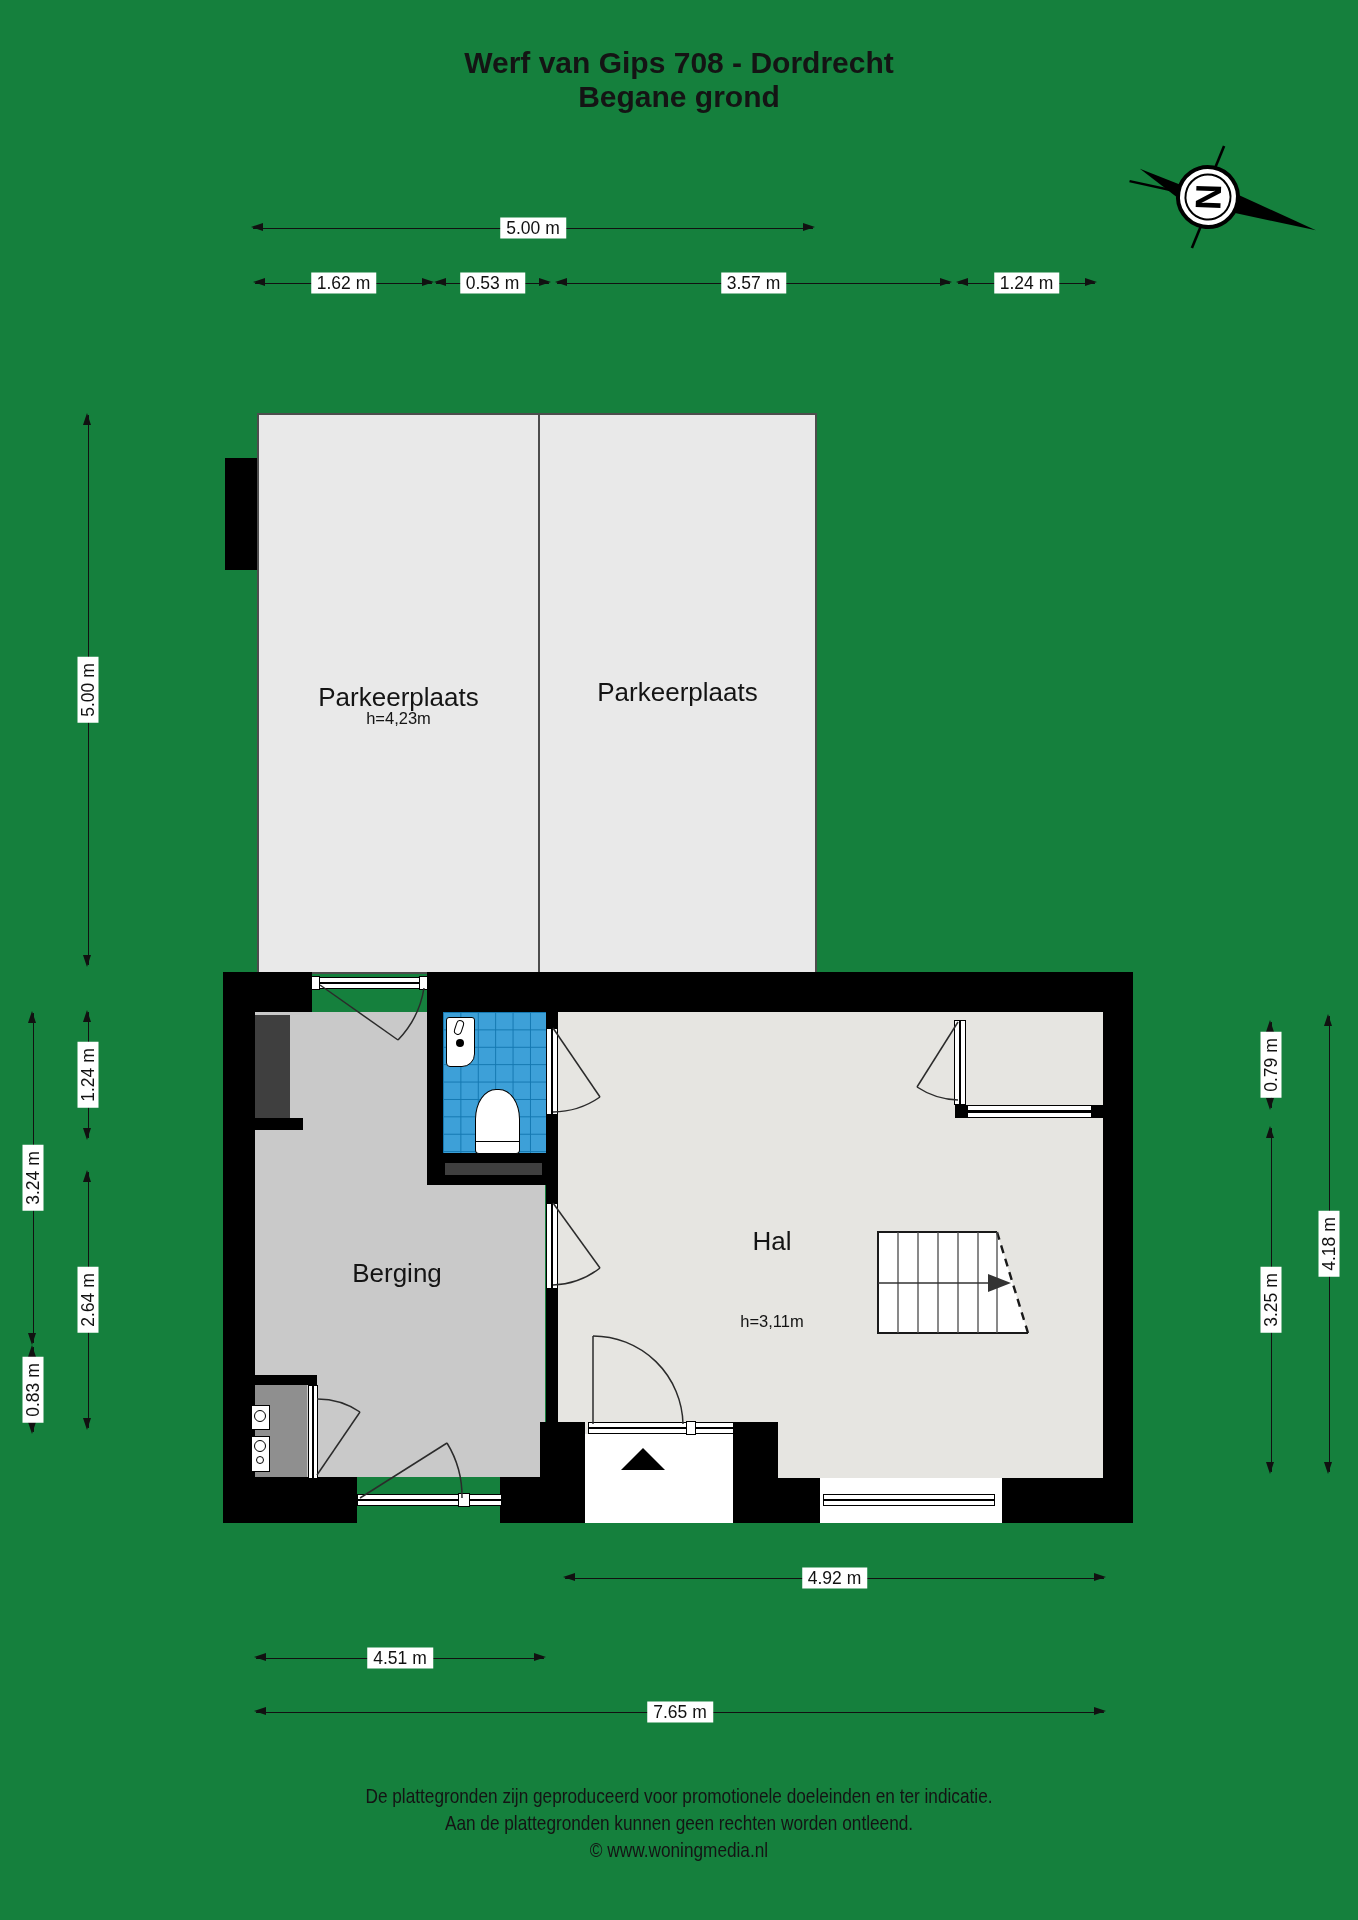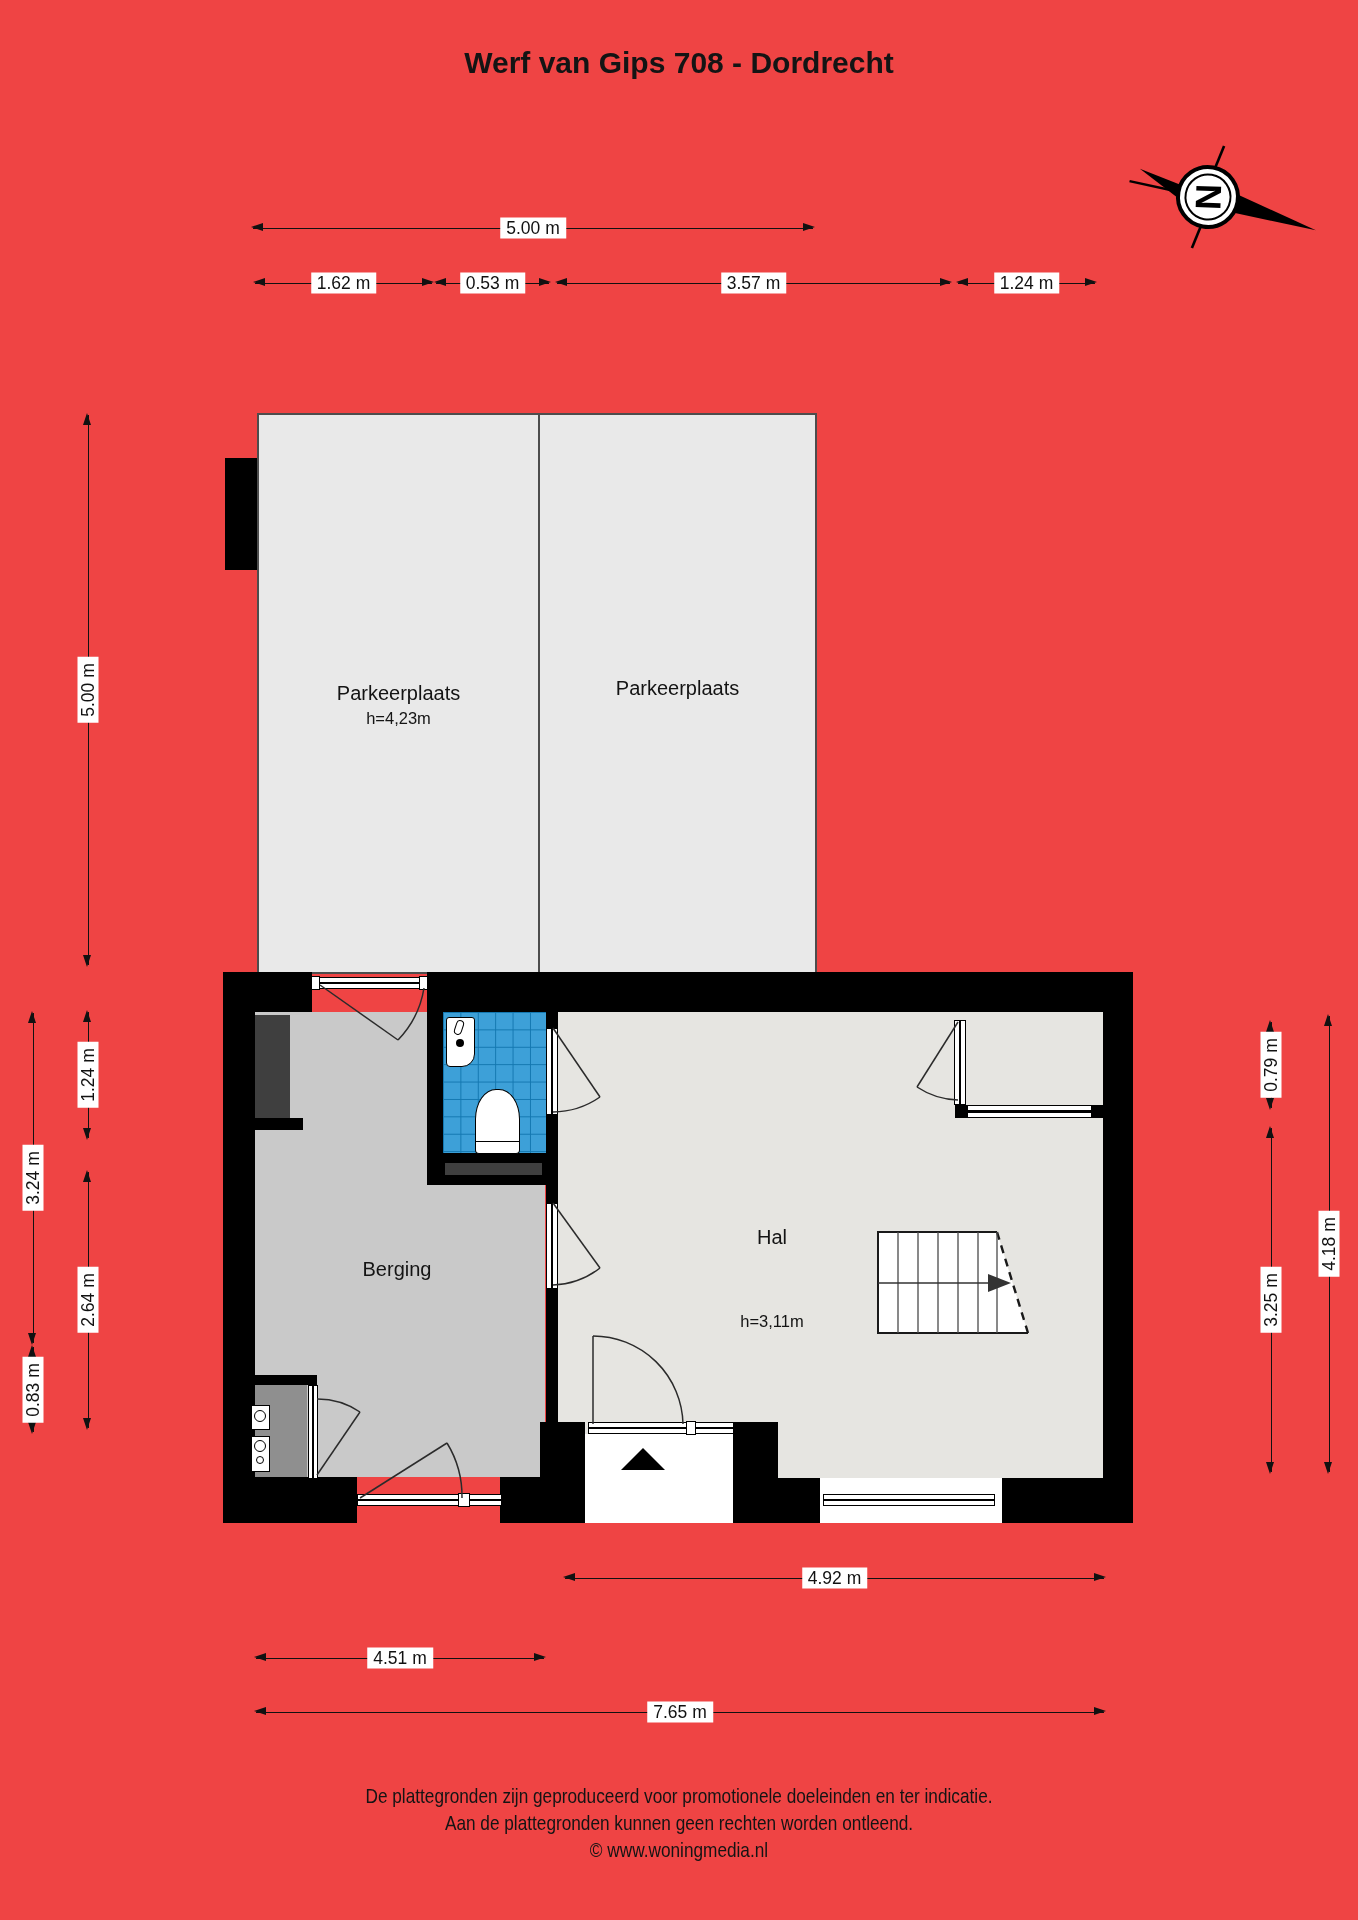--- a/index.html
+++ b/index.html
@@ -1,23 +1,23 @@
 <!DOCTYPE html>
 <html><head>
 <meta charset="utf-8">
 <style>
   html,body{margin:0;padding:0;background:#fff}
-  #page{position:relative;width:1358px;height:1920px;background:#ef4444;
+  #page{position:relative;width:1358px;height:1920px;background:#15803d;
         font-family:"Liberation Sans",sans-serif;color:#111;overflow:hidden}
   .abs{position:absolute}
   .wall{position:absolute;background:#000}
   .floor{position:absolute}
   .txt{position:absolute;text-align:center;color:#141414}
   .title{font-weight:bold;font-size:30px;left:0;right:0}
-  .room-label{font-size:20px}
+  .room-label{font-size:26px}
   .room-sub{font-size:16.5px}
   
   .dim{position:absolute}
   .dim.h{border-top:1.4px solid #111;height:0}
   .dim.v{border-left:1.4px solid #111;width:0}
   .dim i{position:absolute;width:0;height:0;border:solid transparent}
   .h .a-l{left:-2px;top:-5.6px;border-width:4.6px 12px 4.6px 0;border-right-color:#111}
   .h .a-r{right:-2px;top:-5.6px;border-width:4.6px 0 4.6px 12px;border-left-color:#111}
   .v .a-u{top:-2px;left:-5.6px;border-width:0 4.6px 12px 4.6px;border-bottom-color:#111}
   .v .a-d{bottom:-2px;left:-5.6px;border-width:12px 4.6px 0 4.6px;border-top-color:#111}
@@ -38,20 +38,21 @@
   .appl-c{position:absolute;border:1.5px solid #000;border-radius:50%}
   .footer-line{left:0;right:0;font-size:21px;transform:scaleX(.82)}
   svg{position:absolute;left:0;top:0}
 </style>
 </head>
 <body>
 
 <div id="page">
 
   <div class="txt title" style="top:46px">Werf van Gips 708 - Dordrecht</div>
+  <div class="txt title" style="top:80px">Begane grond</div>
 
   <div class="abs" style="left:257px;top:413px;width:560px;height:561px;background:#e9e9e9;border:2px solid #4d4d4d;box-sizing:border-box"></div>
   <div class="abs" style="left:538px;top:415px;width:2px;height:557px;background:#4d4d4d"></div>
   <div class="wall" style="left:225px;top:458px;width:32px;height:112px"></div>
   <div class="txt room-label" style="left:259px;top:682px;width:279px">Parkeerplaats</div>
   <div class="txt room-sub" style="left:259px;top:709px;width:279px">h=4,23m</div>
   <div class="txt room-label" style="left:540px;top:677px;width:275px">Parkeerplaats</div>
 
   <div class="floor" style="left:255px;top:1012px;width:290px;height:465px;background:#c9c9c9"></div>
   <div class="floor" style="left:558px;top:1012px;width:545px;height:466px;background:#e6e5e1"></div>

